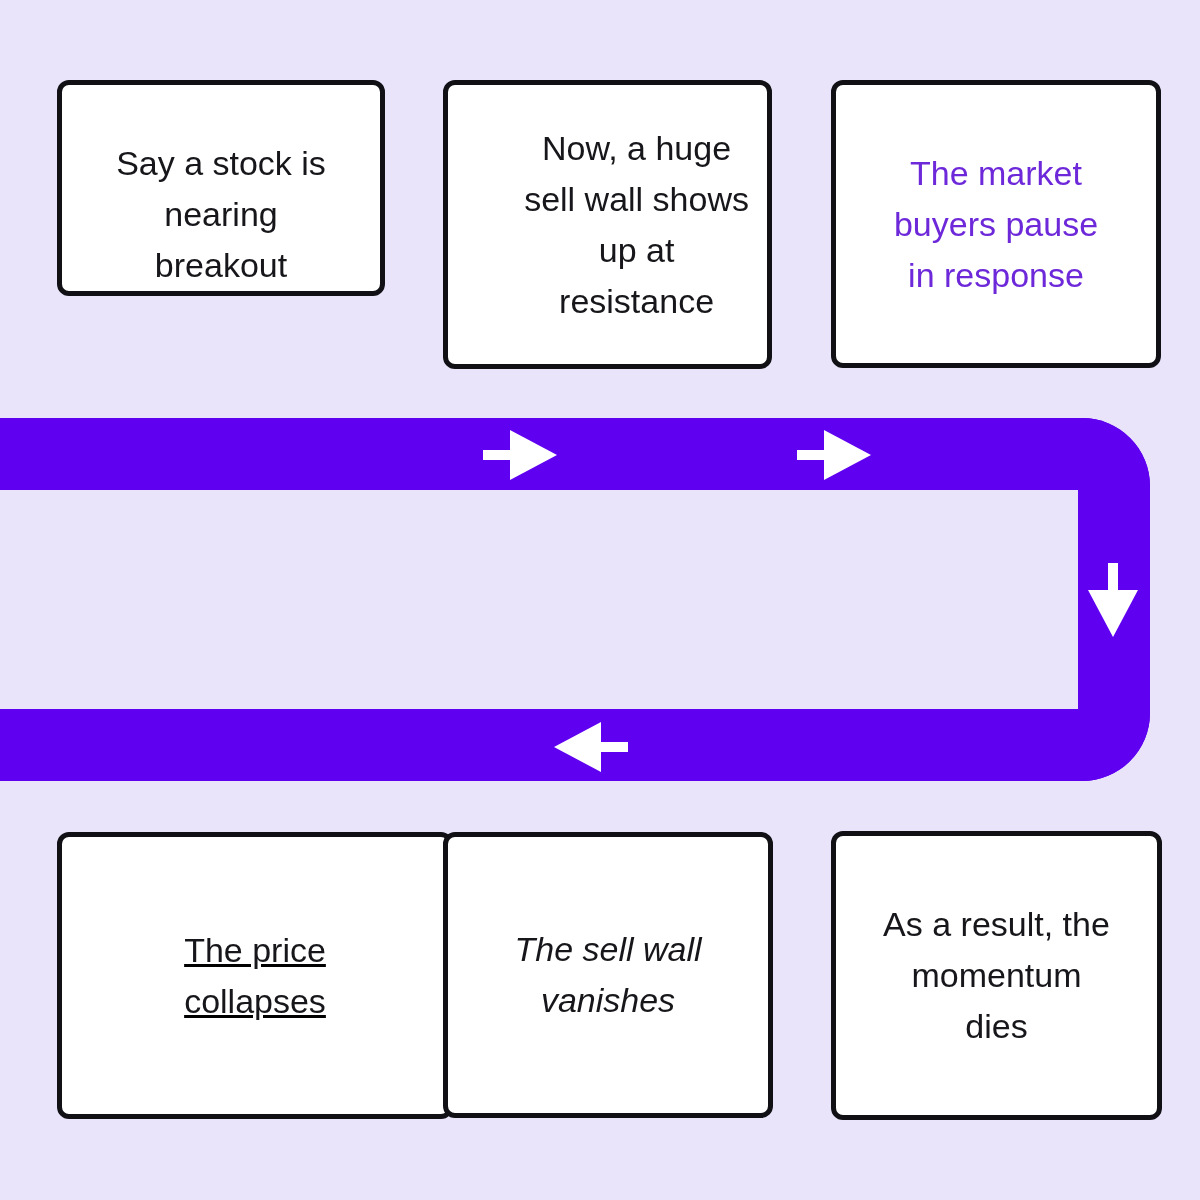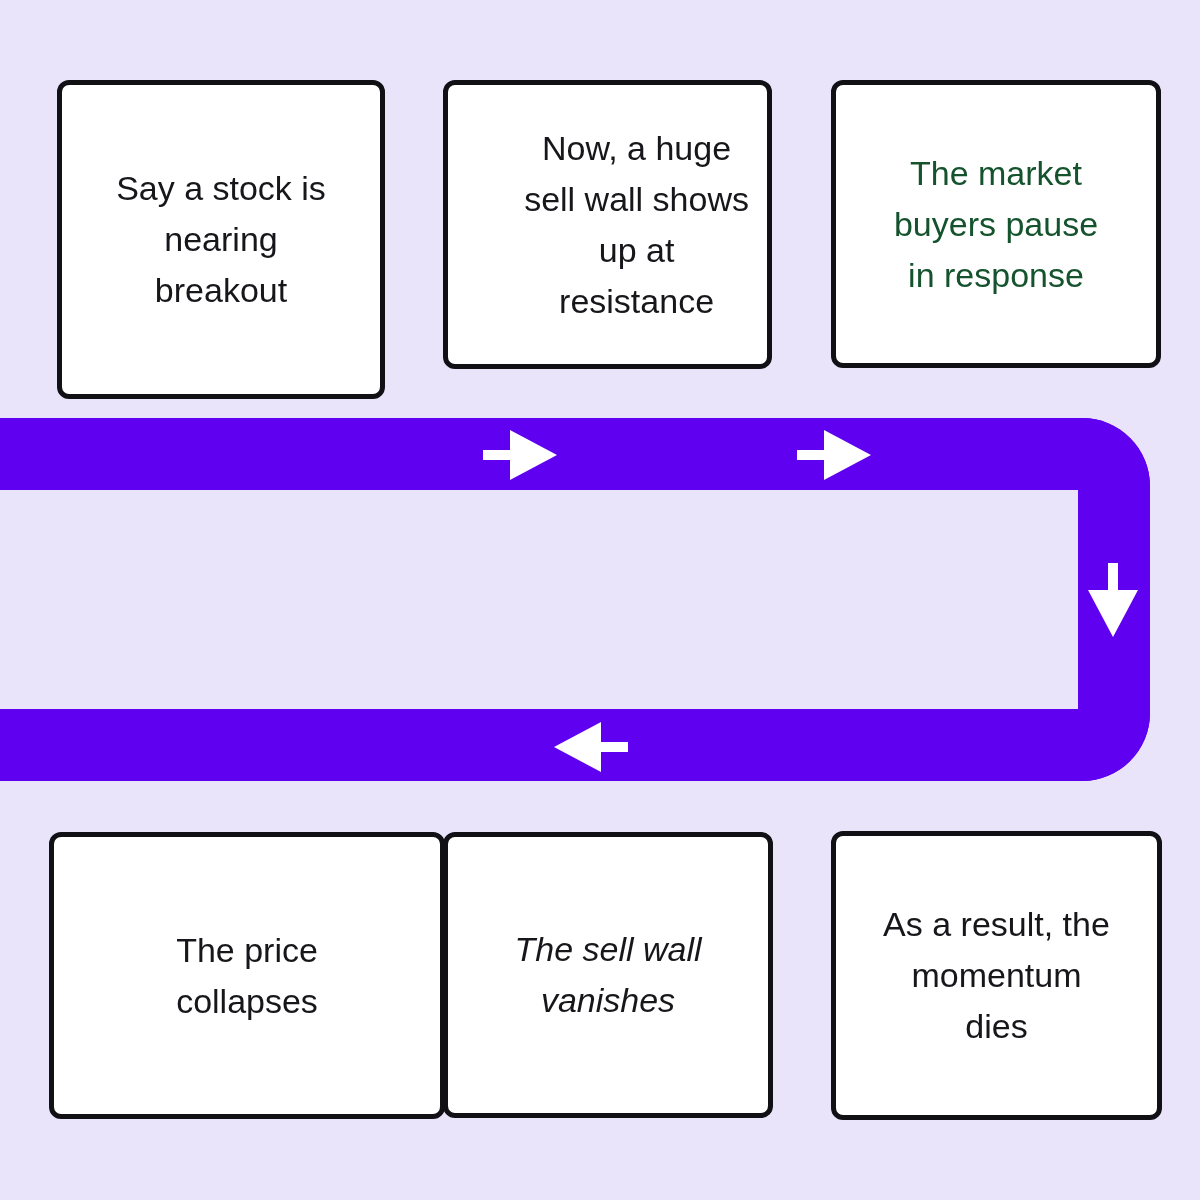--- a/index.html
+++ b/index.html
@@ -27,25 +27,25 @@
   .step-label {
     font-size: 34px;
     font-weight: 500;
     line-height: 1.5;
     color: #17171B;
     text-align: center;
     white-space: pre-line;
     padding: 0 18px;
   }
   
-  .box-1 { left: 57px;  top: 80px;  width: 328px; height: 319px; }
+  .box-1 { left: 57px;  top: 80px;  width: 328px; height: 216px; align-items: flex-end; }
   .box-2 { left: 443px; top: 80px;  width: 329px; height: 289px; }
   .box-3 { left: 831px; top: 80px;  width: 330px; height: 288px; }
   
-  .box-4 { left: 49px;  top: 832px; width: 396px; height: 287px; }
+  .box-4 { left: 57px;  top: 832px; width: 396px; height: 287px; text-decoration: underline; }
   .box-5 { left: 443px; top: 832px; width: 330px; height: 286px; }
   .box-6 { left: 831px; top: 831px; width: 331px; height: 289px; }
 
   
   .flow-path {
     position: absolute;
     left: 0;
     top: 418px;
     width: 1150px;
     height: 363px;
@@ -77,21 +77,21 @@
 nearing
 breakout</div>
   </div>
   <div class="step-box box-2" style="background: rgb(255, 255, 255); border-color: rgb(16, 16, 21); justify-content: flex-end;">
     <div class="step-label" style="color: rgb(23, 23, 27);">Now, a huge
 sell wall shows
 up at
 resistance</div>
   </div>
   <div class="step-box box-3" style="background: rgb(255, 255, 255); border-color: rgb(16, 16, 21);">
-    <div class="step-label" style="color: #14532d;">The market
+    <div class="step-label" style="color: #6d28d9;">The market
 buyers pause
 in response</div>
   </div>
 
   <div class="flow-path" style="border-color: rgb(95, 0, 240);"></div>
 
   <div class="arrow arrow-right-1" style="color: rgb(255, 255, 255);">
     <svg viewBox="0 0 74 50" xmlns="http://www.w3.org/2000/svg">
       <rect x="0" y="20" width="34" height="10" fill="currentColor"></rect>
       <polygon points="27,0 74,25 27,50" fill="currentColor"></polygon>

